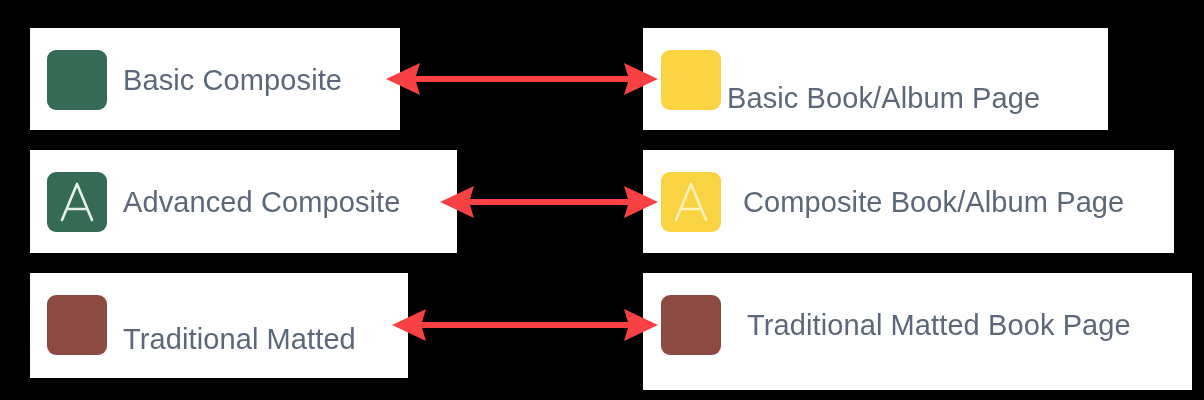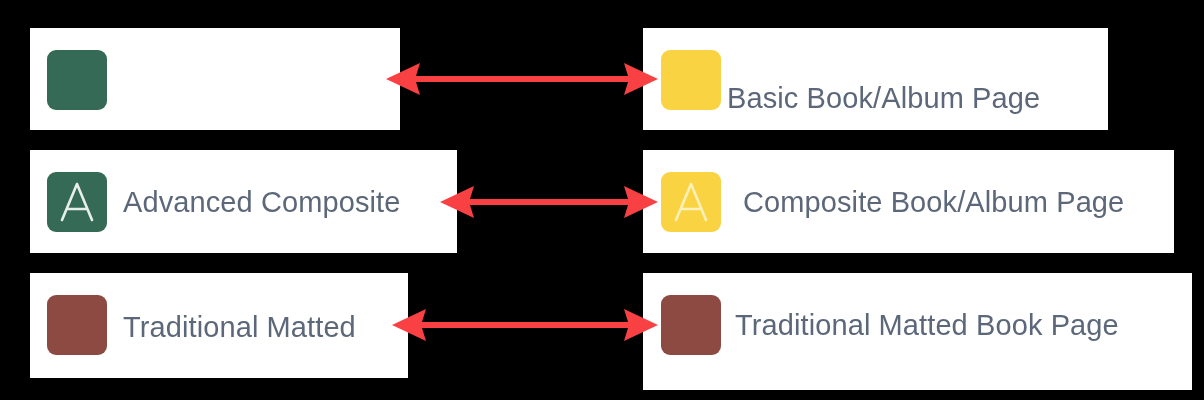--- a/index.html
+++ b/index.html
@@ -59,20 +59,21 @@
   }
   .arrow svg { display: block; }
 </style>
 </head>
 <body>
 
 <div class="stage">
 
   <div class="card" style="left:30px; top:28px; width:370px; height:102px;">
     <div class="icon" style="left:17px; top:22px; width:60px; height:60px; background:#356b56;"></div>
+    <div class="card-label" style="left:93px; top:38px;">Basic Composite</div>
   </div>
 
   <div class="card" style="left:643px; top:28px; width:465px; height:102px;">
     <div class="icon" style="left:18px; top:22px; width:60px; height:60px; background:#fad343;"></div>
     <div class="card-label" style="left:84px; top:38px;margin-top:18px;">Basic Book/Album Page</div>
   </div>
 
   <div class="arrow" style="left:386px; top:62px; width:272px; height:34px;">
     <svg width="272" height="34" viewBox="0 0 272 34">
       <g fill="#f94144">
@@ -102,26 +103,26 @@
   <div class="arrow" style="left:440px; top:185px; width:218px; height:34px;">
     <svg width="218" height="34" viewBox="0 0 218 34">
       <g fill="#f94144">
         <polygon points="0,17 34,1 30,14 188,14 184,1 218,17 184,33 188,20 30,20 34,33"></polygon>
       </g>
     </svg>
   </div>
 
   <div class="card" style="left:30px; top:273px; width:378px; height:105px;">
     <div class="icon" style="left:17px; top:22px; width:60px; height:60px; background:#8c4a42;"></div>
-    <div class="card-label" style="left:93px; top:40px;text-align:right;">Traditional Matted</div>
+    <div class="card-label" style="left:93px; top:52px;text-align:right;">Traditional Matted</div>
   </div>
 
   <div class="card" style="left:643px; top:273px; width:549px; height:117px;">
     <div class="icon" style="left:18px; top:22px; width:60px; height:60px; background:#8c4a42;"></div>
-    <div class="card-label" style="left:92px; top:38px;">Traditional Matted Book Page</div>
+    <div class="card-label" style="left:104px; top:38px;">Traditional Matted Book Page</div>
   </div>
 
   <div class="arrow" style="left:392px; top:308px; width:266px; height:34px;">
     <svg width="266" height="34" viewBox="0 0 266 34">
       <g fill="#f94144">
         <polygon points="0,17 34,1 30,14 236,14 232,1 266,17 232,33 236,20 30,20 34,33"></polygon>
       </g>
     </svg>
   </div>
 

